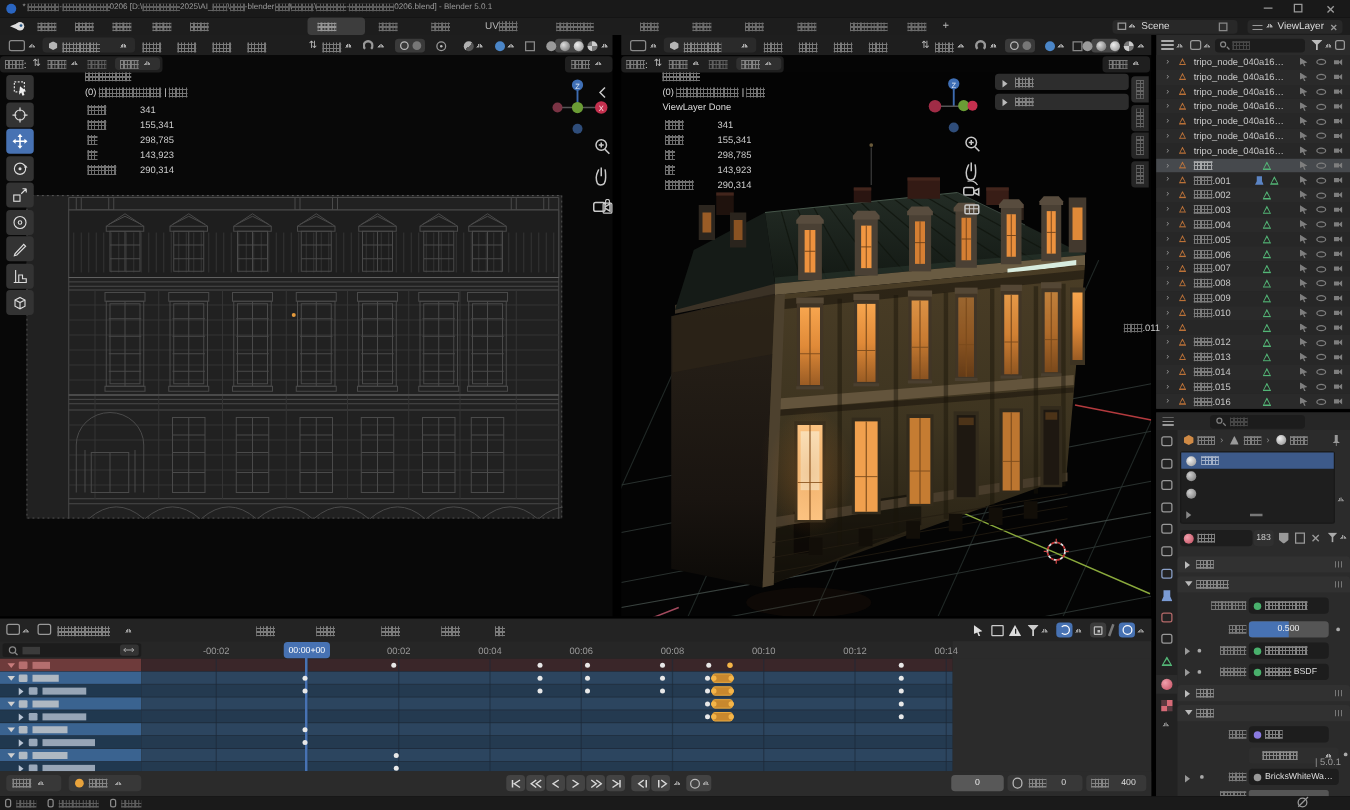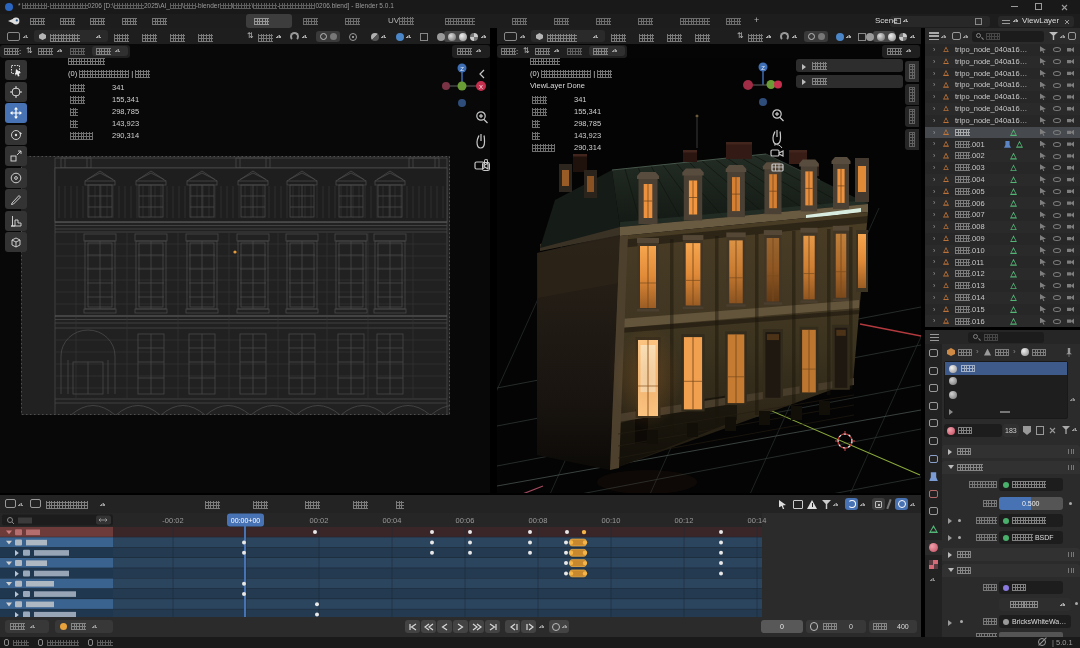--- a/index.html
+++ b/index.html
@@ -45,21 +45,21 @@
 <div class="ab" style="left:512px;top:17.5px;color:#b5b5b5"><i class="cj" style="width:15px;height:7.5px"></i></div>
 <div class="ab" style="left:554px;top:17.5px;color:#b5b5b5"><i class="cj" style="width:15px;height:7.5px"></i></div>
 <div class="ab" style="left:596px;top:17.5px;color:#b5b5b5"><i class="cj" style="width:15px;height:7.5px"></i></div>
 <div class="ab" style="left:638px;top:17.5px;color:#b5b5b5"><i class="cj" style="width:15px;height:7.5px"></i></div>
 <div class="ab" style="left:680px;top:17.5px;color:#b5b5b5"><i class="cj" style="width:30px;height:7.5px"></i></div>
 <div class="ab" style="left:726px;top:17.5px;color:#b5b5b5"><i class="cj" style="width:15px;height:7.5px"></i></div>
 <div class="ab" style="left:754px;top:16px;color:#b5b5b5;font-size:9px">+</div>
 <div class="ab r" style="left:890px;top:15.5px;width:100px;height:11.5px;background:#282828"></div>
 <div class="ab" style="left:894px;top:18px;width:7px;height:6px;border:1px solid #999"></div>
 <div class="ab" style="left:903px;top:19px;color:#aaa"><span class="chev"></span></div>
-<div class="ab" style="left:875px;top:17px;color:#dcdcdc;font-size:8px">Scene</div>
+<div class="ab" style="left:913px;top:17px;color:#dcdcdc;font-size:8px">Scene</div>
 <div class="ab" style="left:975px;top:18px;width:7px;height:7px;border:1px solid #888;background:#2e2e2e"></div>
 <div class="ab r" style="left:998px;top:15.5px;width:76px;height:11.5px;background:#282828"></div>
 <div class="ab" style="left:1002px;top:18px;width:8px;height:6px;background:repeating-linear-gradient(0deg,#999 0 1px,transparent 1px 3px)"></div>
 <div class="ab" style="left:1013px;top:19px;color:#aaa"><span class="chev"></span></div>
 <div class="ab" style="left:1022px;top:17px;color:#dcdcdc;font-size:8px">ViewLayer</div>
 <div class="ab" style="left:1064px;top:19px"><svg width="6" height="6" viewBox="0 0 6 6">
       <path d="M1 1 L5 5 M5 1 L1 5" stroke="#999" stroke-width="1"></path>
     </svg></div>
 
 <div class="ab" style="left:0;top:28px;width:490px;height:16px;background:#1e1e1e"></div>
@@ -876,21 +876,21 @@
 <div class="ab" style="left:933px;top:247.6px;color:#9a9a9a;font-size:7px;line-height:6px">›</div>
 <div class="ab" style="left:943px;top:247.0px"><span style="display:inline-block;width:6px;height:6px;background:#cc7a3a;opacity:.9;clip-path:polygon(50% 0,100% 100%,0 100%,50% 0,50% 30%,20% 80%,80% 80%,50% 30%)"></span></div>
 <div class="ab" style="left:955px;top:246.8px;color:#c8c8c8"><i class="cj" style="width:15px;height:7px"></i><span style="font-size:7.5px">.010</span></div>
 <div class="ab" style="left:1010px;top:247.0px"><span style="display:inline-block;width:7px;height:7px;background:#53b576;clip-path:polygon(50% 0,100% 100%,0 100%,50% 0,50% 28%,18% 82%,82% 82%,50% 28%)"></span></div>
 <div class="ab" style="left:1040px;top:246.8px;width:6px;height:7px;background:#7e7e7e;clip-path:polygon(0 0,100% 55%,55% 62%,75% 100%,55% 100%,40% 66%,0 80%)"></div>
 <div class="ab" style="left:1053px;top:248.0px;width:8px;height:5px;border-radius:50%;border:1px solid #7e7e7e"></div>
 <div class="ab" style="left:1067px;top:247.6px;width:7px;height:5.5px;background:#7e7e7e;clip-path:polygon(0 20%,60% 20%,60% 45%,100% 0,100% 100%,60% 55%,60% 80%,0 80%)"></div>
 <div class="ab" style="left:925px;top:256.4px;width:155px;height:11.8px;background:#272727"></div>
 <div class="ab" style="left:933px;top:259.4px;color:#9a9a9a;font-size:7px;line-height:6px">›</div>
 <div class="ab" style="left:943px;top:258.8px"><span style="display:inline-block;width:6px;height:6px;background:#cc7a3a;opacity:.9;clip-path:polygon(50% 0,100% 100%,0 100%,50% 0,50% 30%,20% 80%,80% 80%,50% 30%)"></span></div>
-<div class="ab" style="left:955px;top:258.6px;color:#c8c8c8"><i class="cj" style="width:15px;height:7px"></i><span style="font-size:7.5px">.011</span></div>
+<div class="ab" style="left:899px;top:258.6px;color:#c8c8c8"><i class="cj" style="width:15px;height:7px"></i><span style="font-size:7.5px">.011</span></div>
 <div class="ab" style="left:1010px;top:258.8px"><span style="display:inline-block;width:7px;height:7px;background:#53b576;clip-path:polygon(50% 0,100% 100%,0 100%,50% 0,50% 28%,18% 82%,82% 82%,50% 28%)"></span></div>
 <div class="ab" style="left:1040px;top:258.6px;width:6px;height:7px;background:#7e7e7e;clip-path:polygon(0 0,100% 55%,55% 62%,75% 100%,55% 100%,40% 66%,0 80%)"></div>
 <div class="ab" style="left:1053px;top:259.8px;width:8px;height:5px;border-radius:50%;border:1px solid #7e7e7e"></div>
 <div class="ab" style="left:1067px;top:259.4px;width:7px;height:5.5px;background:#7e7e7e;clip-path:polygon(0 20%,60% 20%,60% 45%,100% 0,100% 100%,60% 55%,60% 80%,0 80%)"></div>
 <div class="ab" style="left:925px;top:268.2px;width:155px;height:11.8px;background:#2a2a2a"></div>
 <div class="ab" style="left:933px;top:271.2px;color:#9a9a9a;font-size:7px;line-height:6px">›</div>
 <div class="ab" style="left:943px;top:270.6px"><span style="display:inline-block;width:6px;height:6px;background:#cc7a3a;opacity:.9;clip-path:polygon(50% 0,100% 100%,0 100%,50% 0,50% 30%,20% 80%,80% 80%,50% 30%)"></span></div>
 <div class="ab" style="left:955px;top:270.4px;color:#c8c8c8"><i class="cj" style="width:15px;height:7px"></i><span style="font-size:7.5px">.012</span></div>
 <div class="ab" style="left:1010px;top:270.6px"><span style="display:inline-block;width:7px;height:7px;background:#53b576;clip-path:polygon(50% 0,100% 100%,0 100%,50% 0,50% 28%,18% 82%,82% 82%,50% 28%)"></span></div>
 <div class="ab" style="left:1040px;top:270.4px;width:6px;height:7px;background:#7e7e7e;clip-path:polygon(0 0,100% 55%,55% 62%,75% 100%,55% 100%,40% 66%,0 80%)"></div>
@@ -1246,21 +1246,21 @@
 <div class="ab" style="left:897px;top:622.5px;color:#ddd;font-size:7px">400</div>
 <div class="ab" style="left:0;top:637px;width:1080px;height:11px;background:#1a1a1a"></div>
 <div class="ab" style="left:4px;top:639px;width:5px;height:7px;border:1px solid #8a8a8a;border-radius:2px"></div>
 <div class="ab" style="left:13px;top:639.5px;color:#9a9a9a"><i class="cj" style="width:16px;height:6.5px"></i></div>
 <div class="ab" style="left:38px;top:639px;width:5px;height:7px;border:1px solid #8a8a8a;border-radius:2px"></div>
 <div class="ab" style="left:47px;top:639.5px;color:#9a9a9a"><i class="cj" style="width:32px;height:6.5px"></i></div>
 <div class="ab" style="left:88px;top:639px;width:5px;height:7px;border:1px solid #8a8a8a;border-radius:2px"></div>
 <div class="ab" style="left:97px;top:639.5px;color:#9a9a9a"><i class="cj" style="width:16px;height:6.5px"></i></div>
 <div class="ab" style="left:1038px;top:638px;width:8px;height:8px;border:1px solid #9a9a9a;border-radius:4px"></div>
 <div class="ab" style="left:1037px;top:641px;width:11px;height:1px;background:#9a9a9a;transform:rotate(-45deg)"></div>
-<div class="ab" style="left:1052px;top:639px;color:#9a9a9a;font-size:7.5px">| 5.0.1</div>
+<div class="ab" style="left:1052px;top:606px;color:#9a9a9a;font-size:7.5px">| 5.0.1</div>
 
 <div id="hdrL">
 <div class="ab" style="left:7px;top:32px;width:13px;height:9px;border:1px solid #8a8a8a;border-radius:2px"></div>
 <div class="ab" style="left:23px;top:35px;color:#999"><span class="chev"></span></div>
 <div class="ab r" style="left:34px;top:30px;width:74px;height:12px;background:#2a2a2a"></div>
 <div class="ab" style="left:39px;top:33px;width:7px;height:7px;background:#b5b5b5;clip-path:polygon(50% 0,100% 28%,100% 75%,50% 100%,0 75%,0 28%)"></div>
 <div class="ab" style="left:50px;top:34px;color:#d5d5d5"><i class="cj" style="width:30px;height:7.5px"></i></div>
 <div class="ab" style="left:96px;top:35px;color:#aaa"><span class="chev"></span></div>
 <div class="ab" style="left:114px;top:34px;color:#ccc"><i class="cj" style="width:15px;height:7.5px"></i></div>
 <div class="ab" style="left:142px;top:34px;color:#ccc"><i class="cj" style="width:15px;height:7.5px"></i></div>

